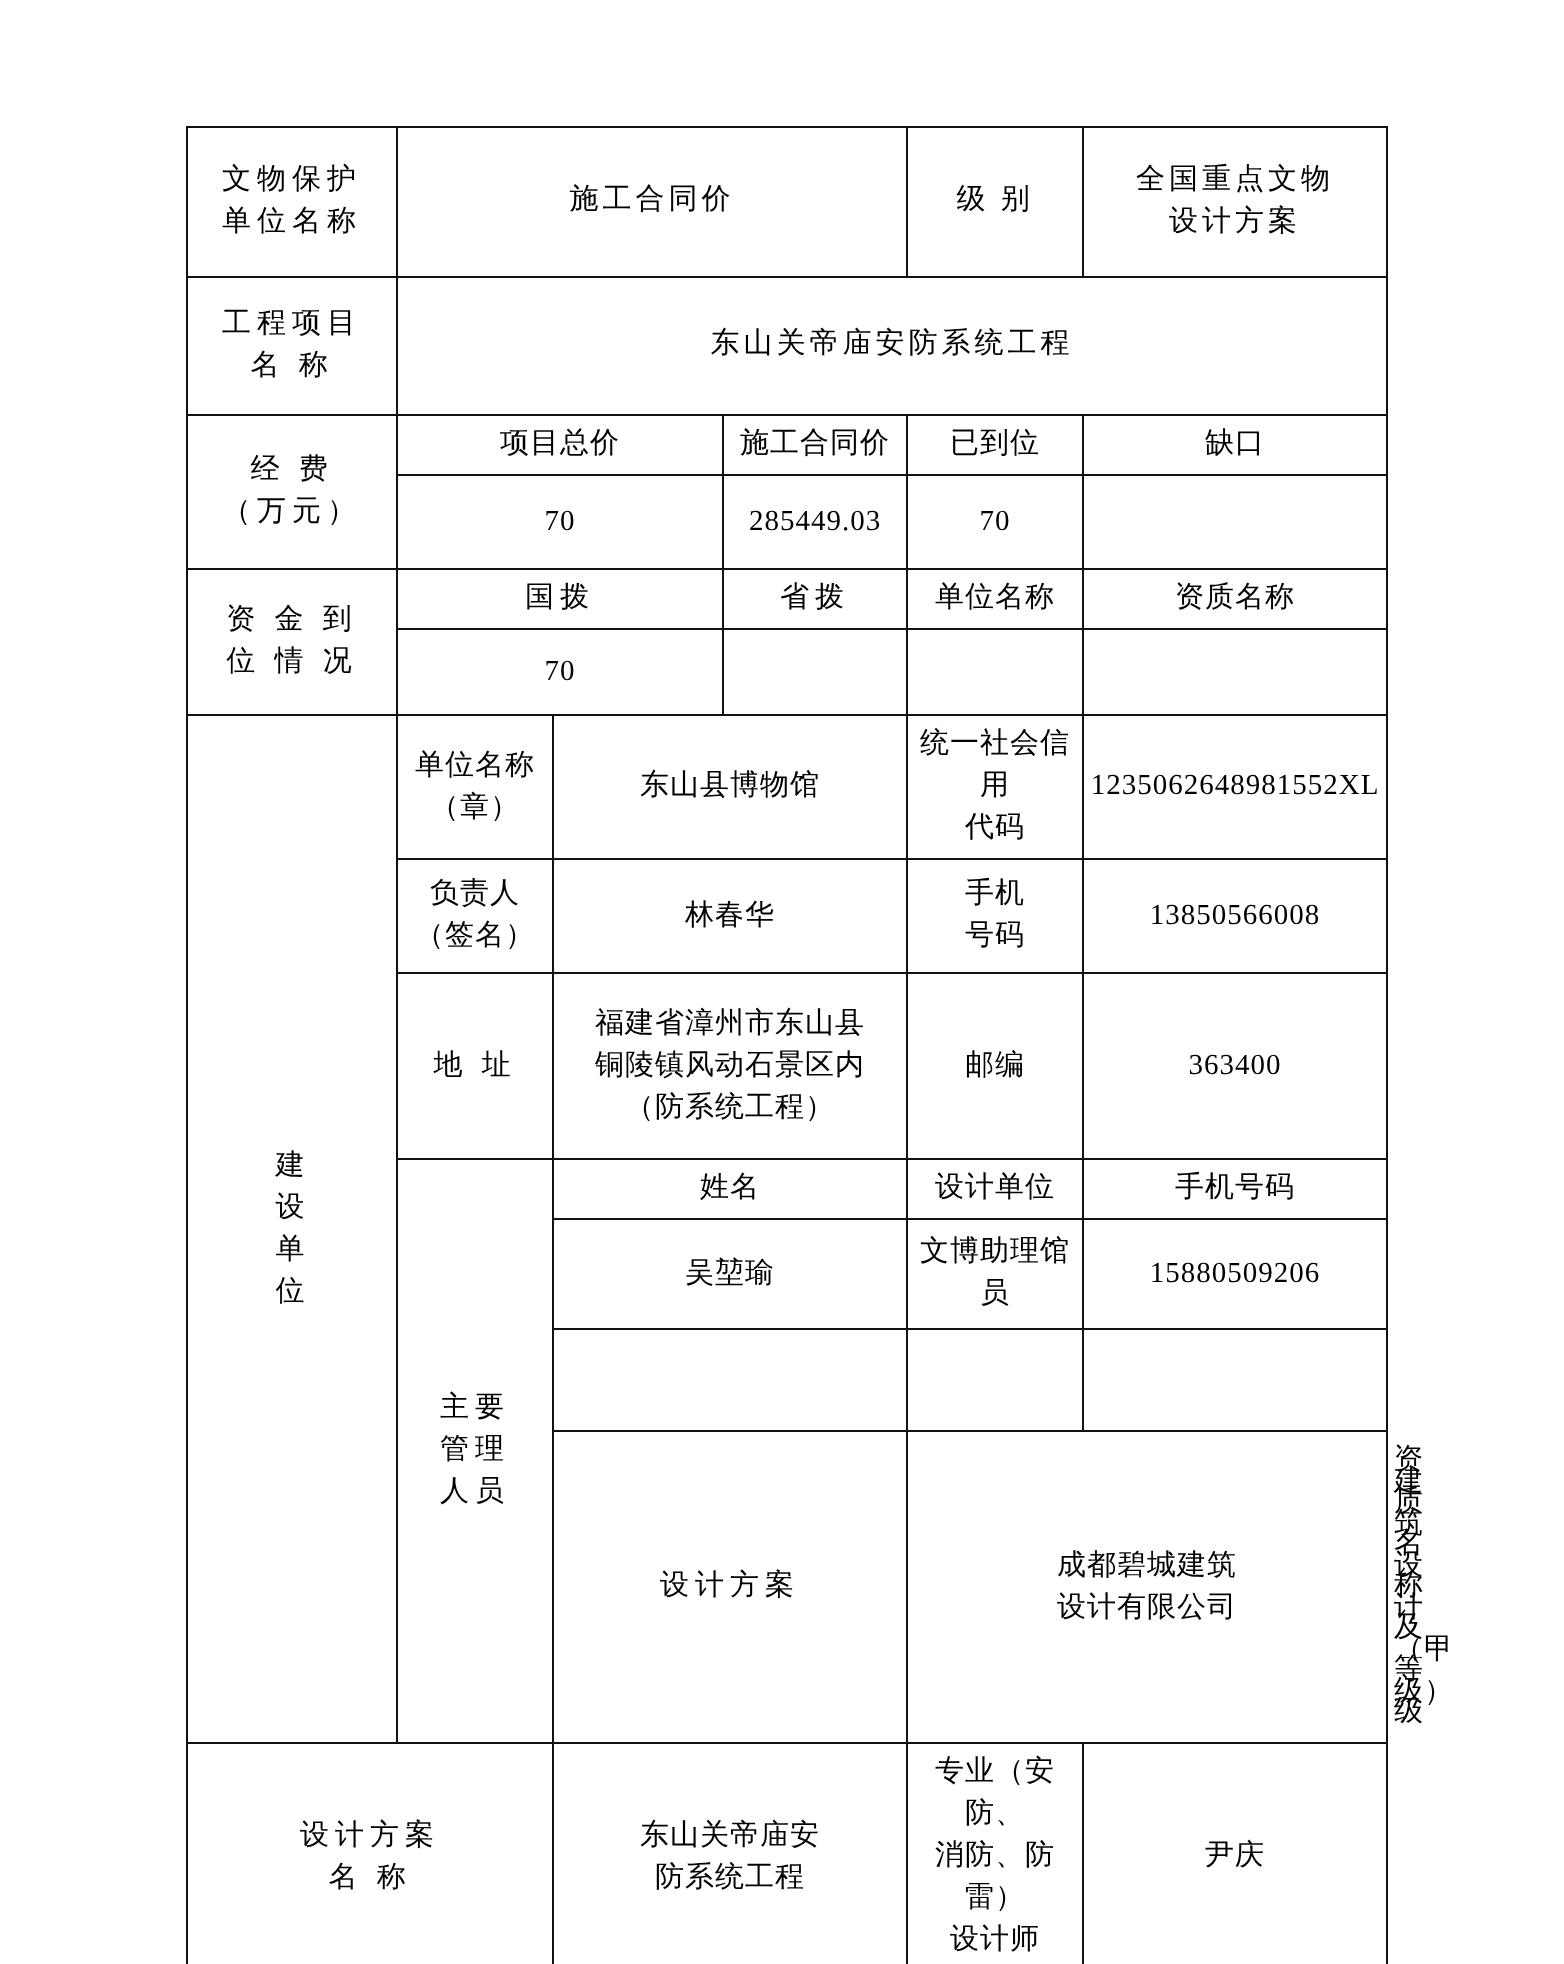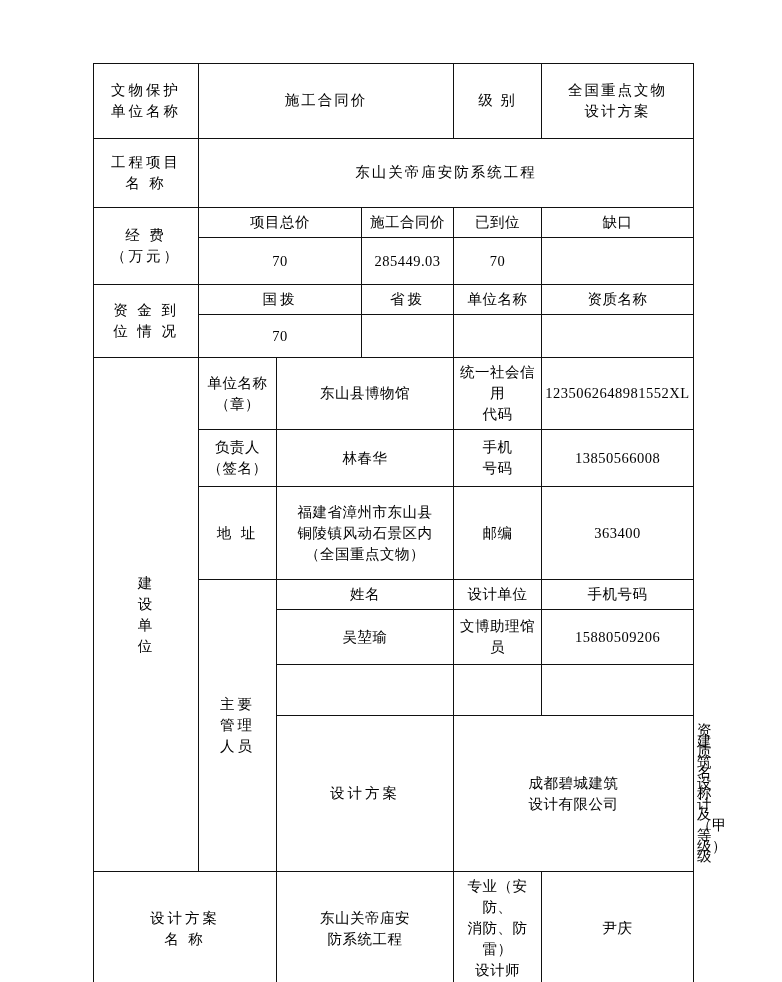--- a/index.html
+++ b/index.html
@@ -149,21 +149,21 @@
             <div>号码</div>
           </td>
           <td class="num">13850566008</td>
         </tr>
 
         <tr>
           <td class="sp1" style="height:84px">地  址</td>
           <td class="sp0 two-line" colspan="2">
             <div>福建省漳州市东山县</div>
             <div>铜陵镇风动石景区内</div>
-            <div>（全国重点文物）</div>
+            <div>（防系统工程）</div>
           </td>
           <td class="sp0">邮编</td>
           <td class="num">363400</td>
         </tr>
 
         <tr>
           <td class="sp1" rowspan="4" style="height:46px">
             <div>主要</div>
             <div>管理</div>
             <div>人员</div>

